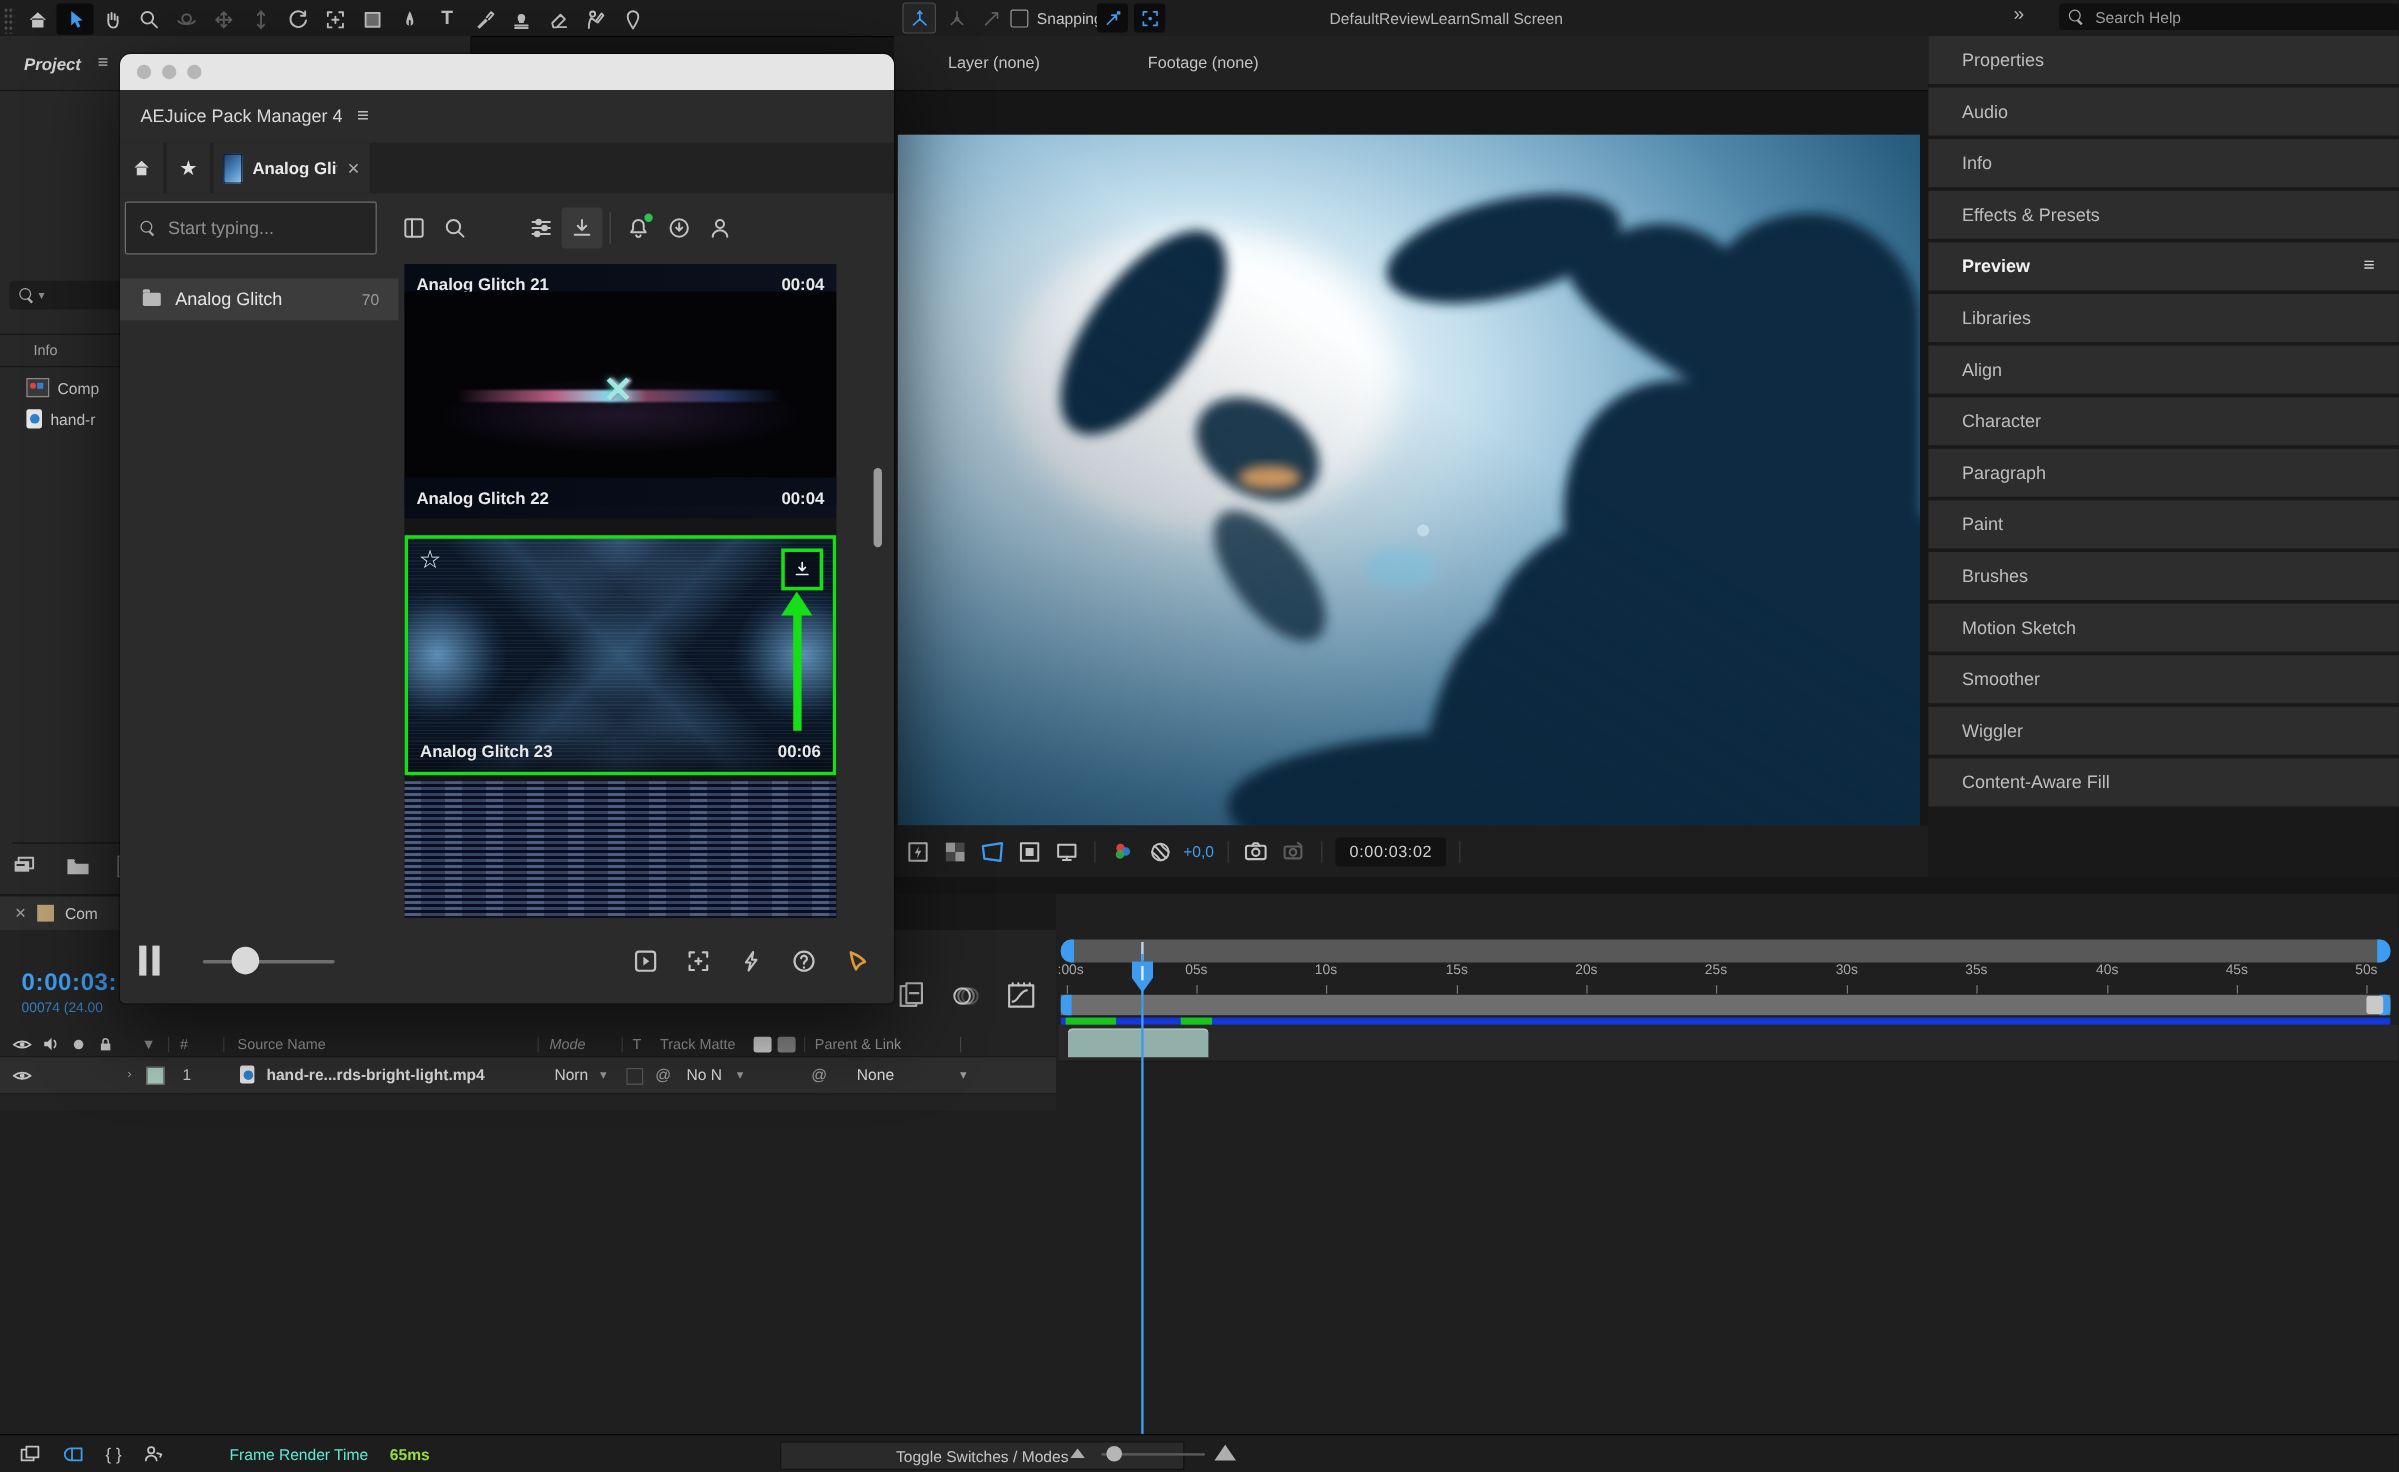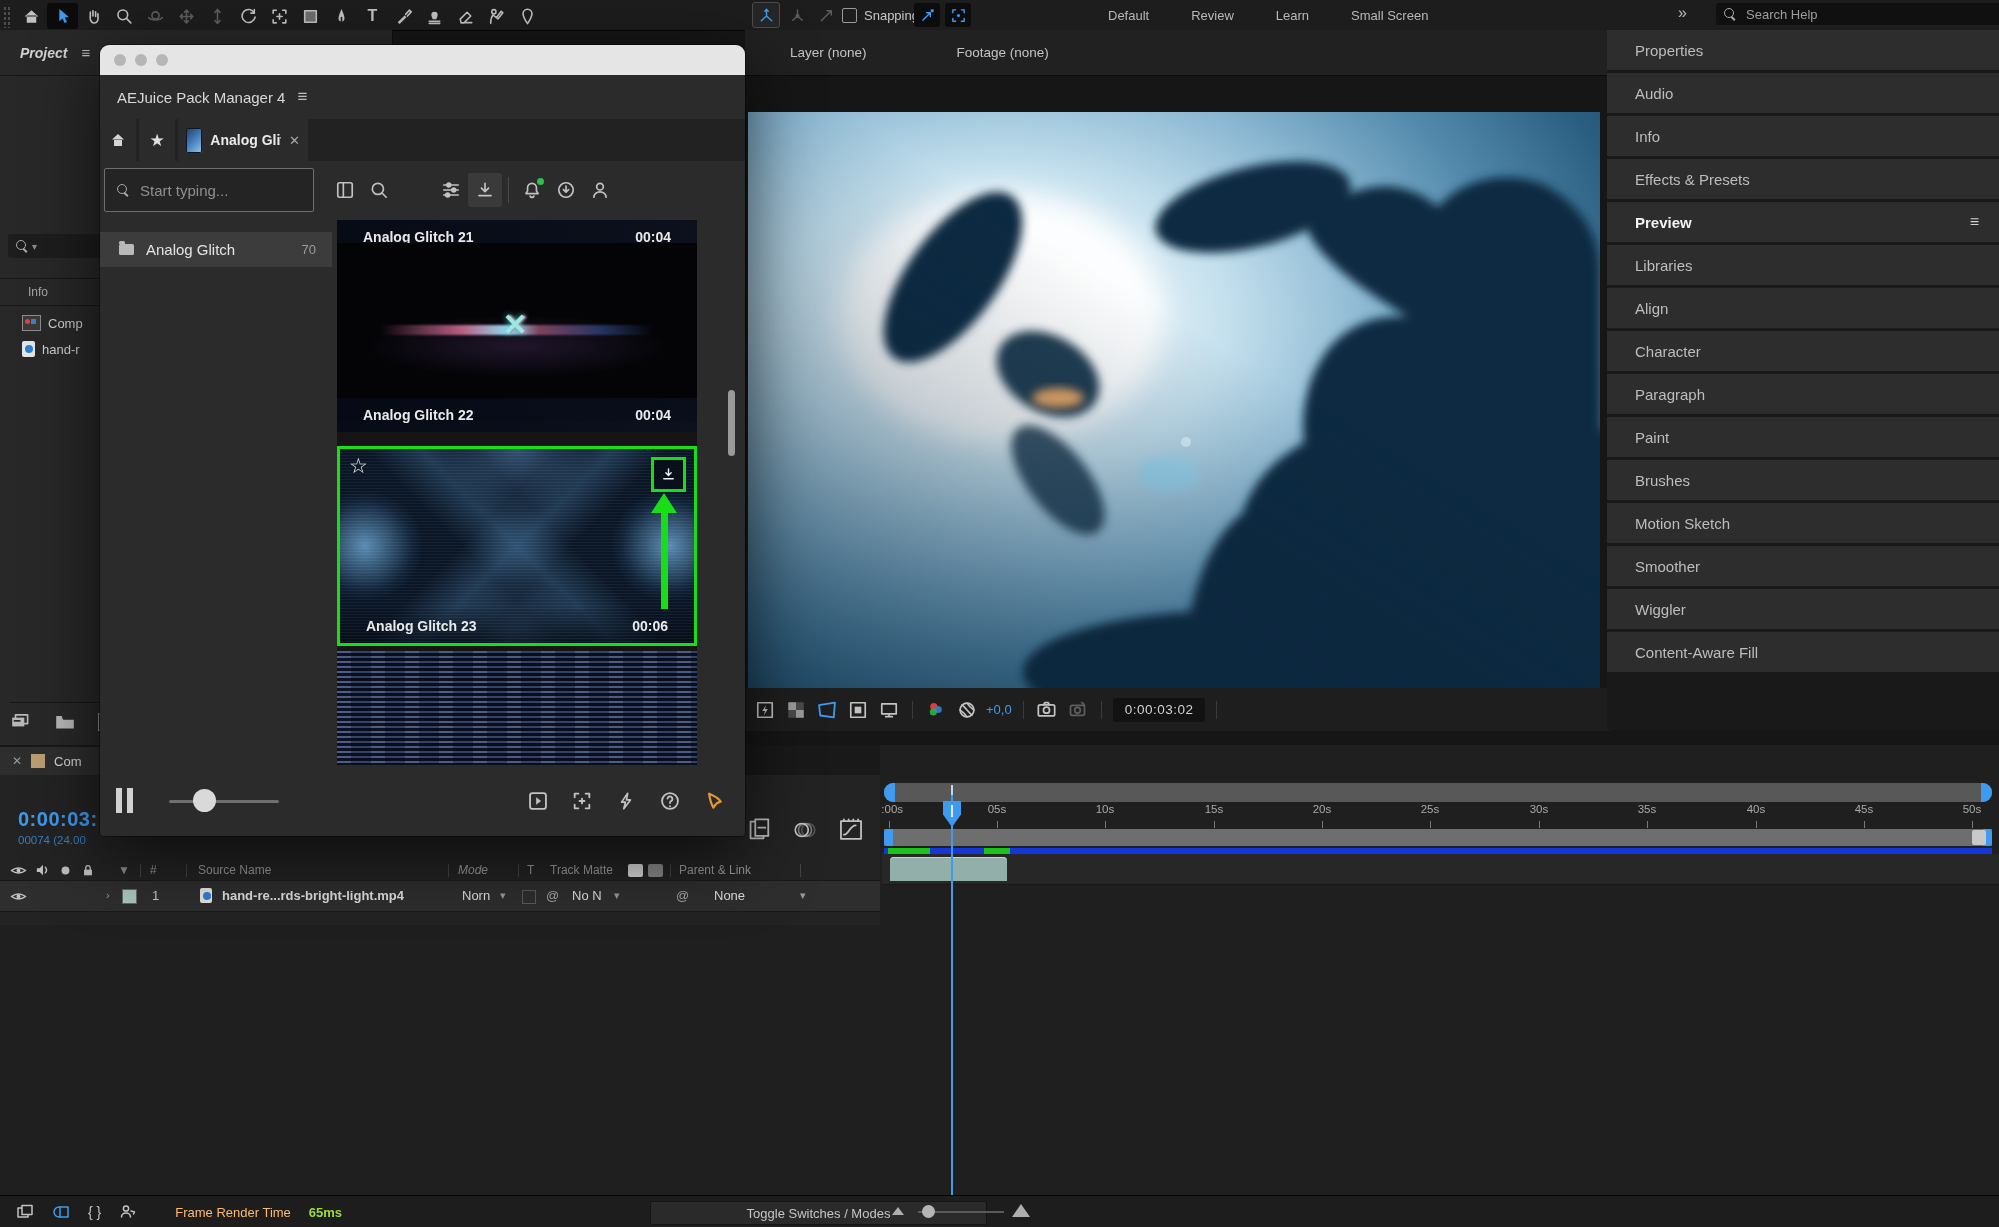--- a/index.html
+++ b/index.html
@@ -55,21 +55,21 @@
   .aej-search input{background:transparent;border:0;outline:0;color:#d0d0d0;font-size:15px;width:160px;font-family:inherit;}
   .aej-search input::placeholder{color:#8f8f8f;}
   .aej-ico{width:34px;height:34px;display:flex;align-items:center;justify-content:center;position:relative;}
   .aej-ico.boxed{background:#3a3a3a;border-radius:3px;}
   .greendot{position:absolute;right:5px;top:5px;width:7px;height:7px;border-radius:50%;background:#2fbf4f;}
   .aej-side-item{position:absolute;left:0;top:187px;width:232px;height:35px;background:#3c3c3c;display:flex;align-items:center;gap:12px;padding-left:19px;box-sizing:border-box;}
   .folder-ic{width:15px;height:11px;background:#b9b9b9;border-radius:1.5px;position:relative;flex:0 0 auto;}
   .folder-ic::before{content:"";position:absolute;left:0;top:-3px;width:6px;height:3px;background:#b9b9b9;border-radius:1.5px 1.5px 0 0;}
   .thumbcol{position:absolute;left:237px;top:175px;width:360px;height:545px;overflow:hidden;background:#151515;}
   .tlabel{position:absolute;left:0;width:100%;height:34px;display:flex;align-items:center;justify-content:space-between;
-          padding:0 26px;box-sizing:border-box;font-size:14px;font-weight:bold;color:#e9e9e9;
+          padding:0 10px;box-sizing:border-box;font-size:14px;font-weight:bold;color:#e9e9e9;
           background:linear-gradient(90deg,rgba(6,10,22,.92),rgba(10,16,30,.85));}
   .t22{position:absolute;left:0;top:23px;width:100%;height:178px;background:
        radial-gradient(60% 25% at 50% 58%, rgba(60,40,80,.5), transparent 70%),#040407;overflow:hidden;}
   .t22 .streak{position:absolute;left:12%;top:46%;width:76%;height:10px;
        background:linear-gradient(90deg,transparent,rgba(216,110,150,.85) 30%,rgba(150,230,255,.95) 47%,rgba(216,110,150,.55) 58%,rgba(90,140,255,.35) 80%,transparent);filter:blur(1px);}
   .t22 .x{position:absolute;left:46%;top:36%;font-size:30px;font-weight:bold;color:#9fe8e2;text-shadow:0 0 6px #4fd0c8,2px 0 2px #e070a0;}
   .t23{position:absolute;left:0;top:226px;width:354px;height:194px;border:3px solid #17DE17;background:
       radial-gradient(22% 38% at 7% 50%, rgba(110,170,215,.8), rgba(40,80,120,.25) 60%, transparent 75%),
       radial-gradient(22% 38% at 93% 50%, rgba(110,170,215,.8), rgba(40,80,120,.25) 60%, transparent 75%),
       radial-gradient(30% 45% at 50% 0%, rgba(90,140,190,.5), transparent 70%),
@@ -284,21 +284,21 @@
           </svg>
         </div>
       <div class="snapbox">
           <svg class="ic blue" width="17" height="17" viewBox="0 0 18 18">
             <path d="M3 6 V3 H6 M12 3 H15 V6 M15 12 V15 H12 M6 15 H3 V12"></path>
             <circle cx="9" cy="9" r="1.6" fill="#3E9BF0" stroke="none"></circle>
           </svg>
         </div>
     </div>
 
-    <div class="abs row" style="left:1108px;gap:42px;">
+    <div class="abs row" style="left:1108px;">
       <span class="ws">Default</span>
       <span class="ws">Review</span>
       <span class="ws">Learn</span>
       <span class="ws">Small Screen</span>
     </div>
     <span class="abs" style="left:1678px;font-size:16px;color:#b8b8b8;top:4px;">»</span>
 
     <div class="abs helpbox" style="left:1716px;top:3px;width:270px;">
       <span class="mag"></span>
       <input placeholder="Search Help" style="">
@@ -645,21 +645,21 @@
         </svg>
       <svg class="ic blue" width="18" height="18" viewBox="0 0 18 18">
           <circle cx="7" cy="9" r="5"></circle>
           <rect x="8" y="4" width="8" height="10" fill="#1d1d1d"></rect>
         </svg>
       <span class="glyph" style="font-size:14px;">{ }</span>
       <svg class="ic" width="18" height="18" viewBox="0 0 18 18">
           <circle cx="7" cy="5.5" r="2.6"></circle>
           <path d="M2.5 14 a4.5 4 0 0 1 9 0 M12 8 l3.5 1 -1 2"></path>
         </svg>
-      <span style="font-size:13px;color:#fdba74;margin-left:20px;">Frame Render Time</span>
+      <span style="font-size:13px;color:#5eead4;margin-left:36px;">Frame Render Time</span>
       <span style="font-size:13px;color:#9ADC39;font-weight:bold;">65ms</span>
     </div>
     <div class="togglebtn">Toggle Switches / Modes</div>
     <div class="abs tri" style="left:892px;top:11px;"></div>
     <div class="ztrack"></div>
     <div class="zknob"></div>
     <div class="abs tri big" style="left:1012px;top:8px;"></div>
   </div>
 
   <div id="aej" class="abs">

